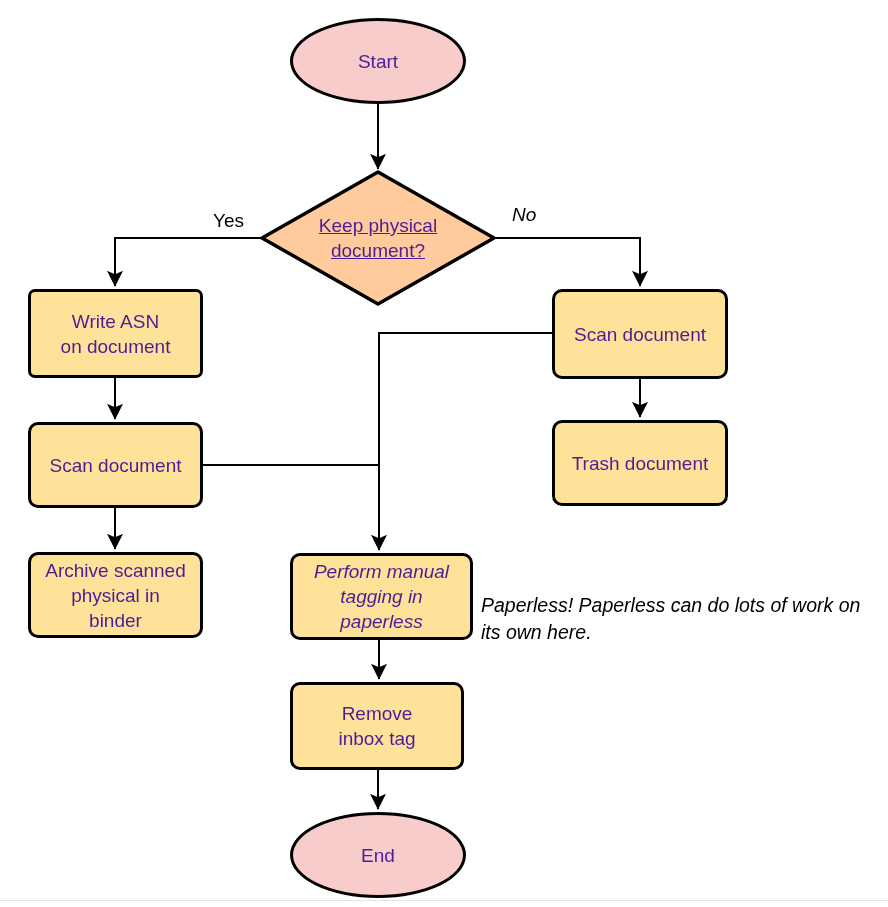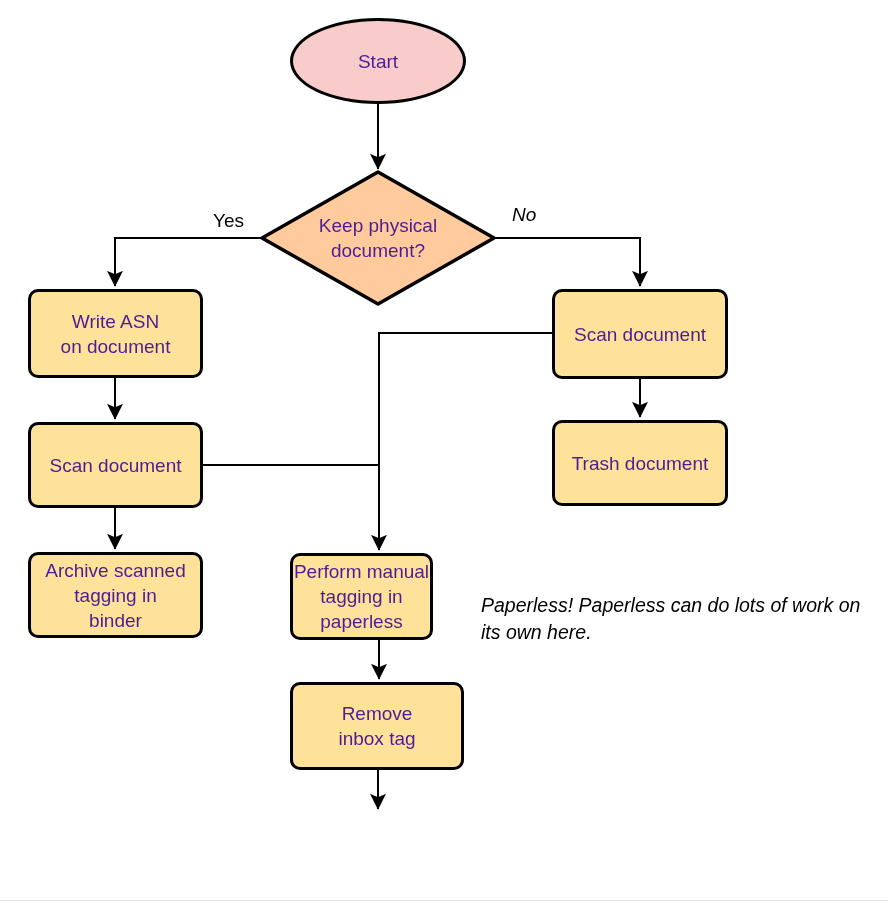--- a/index.html
+++ b/index.html
@@ -104,61 +104,64 @@
     <path class="edge" d="M 379 640 L 379 679" marker-end="url(#arrow)"></path>
     <path class="edge" d="M 378 770 L 378 809" marker-end="url(#arrow)"></path>
 
     <polygon points="378,172 494,238 378,304 262,238" style="fill: var(--decision-fill, #ffcb9c); stroke: var(--stroke, #000); stroke-width: 3.5; stroke-linejoin: round;"></polygon>
   </svg>
 
   <div class="node terminal" style="left:290px; top:18px; width:176px; height:86px;">
     <span>Start</span>
   </div>
 
-  <div class="node decision-label" style="left:288px; top:203px; width:180px; height:70px;">
+  <div class="node decision-label" style="left:288px; top:203px; width:180px; height:70px;text-decoration:underline;">
     <span>Keep physical
 document?</span>
   </div>
 
   <div class="edge-label" style="left:211px; top:210px;">Yes</div>
   <div class="edge-label" style="left:510px; top:204px;font-style:italic;">No</div>
 
-  <div class="node process" style="left:28px; top:289px; width:175px; height:89px;">
+  <div class="node process" style="left:28px; top:289px; width:175px; height:89px;border-radius:7px;">
     <span>Write ASN
 on document</span>
   </div>
 
   <div class="node process" style="left:28px; top:422px; width:175px; height:86px;">
     <span>Scan document</span>
   </div>
 
   <div class="node process" style="left:28px; top:552px; width:175px; height:86px;">
     <span>Archive scanned
-tagging in
+physical in
 binder</span>
   </div>
 
   <div class="node process" style="left:552px; top:289px; width:176px; height:90px;">
     <span>Scan document</span>
   </div>
 
   <div class="node process" style="left:552px; top:420px; width:176px; height:86px;align-items:center;">
     <span>Trash document</span>
   </div>
 
-  <div class="node process" style="left:290px; top:553px; width:143px; height:87px;">
+  <div class="node process" style="left:290px; top:553px; width:183px; height:87px;font-style:italic;">
     <span>Perform manual
 tagging in
 paperless</span>
   </div>
 
   <div class="node process" style="left:290px; top:682px; width:174px; height:88px;">
     <span>Remove
 inbox tag</span>
   </div>
 
+  <div class="node terminal" style="left:290px; top:812px; width:176px; height:86px;">
+    <span>End</span>
+  </div>
 
   <div class="note">Paperless! Paperless can do lots of work on
 its own here.</div>
 
   <div class="bottom-rule"></div>
 
 </div>
 
 </body></html>

